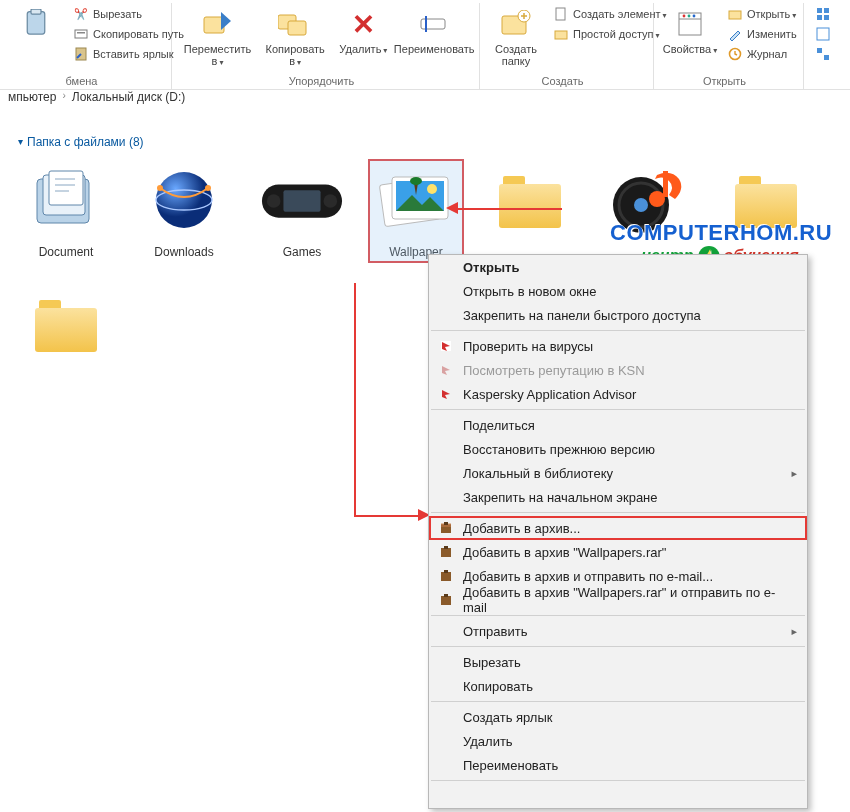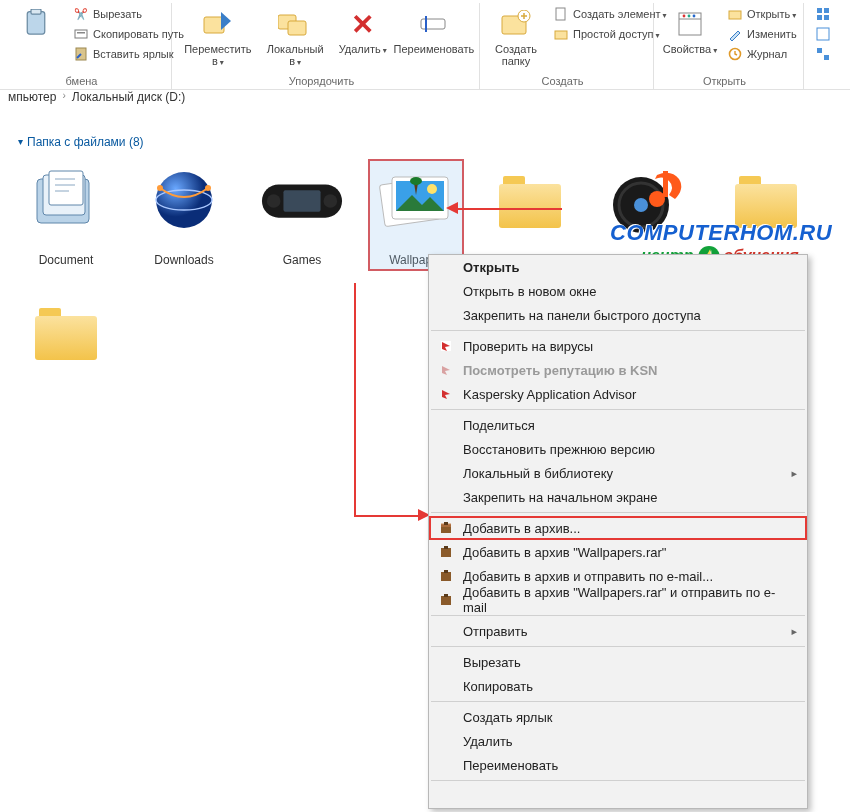--- a/index.html
+++ b/index.html
@@ -18,49 +18,49 @@
   .r-small .ic-s { width: 16px; height: 16px; display: flex; align-items: center; justify-content: center; }
 
   
   .addr { height: 26px; display: flex; align-items: flex-start; padding: 0 8px; font-size: 12px; color: #333; }
   .addr .sep { margin: 0 6px; color: #888; font-size: 10px; }
 
   
   .content { padding: 18px 18px; }
   .section-hdr { color: #0a5aa0; font-size: 12px; margin-bottom: 14px; display: inline-flex; align-items: center; gap: 4px; cursor: pointer; }
   .items { display: flex; flex-wrap: wrap; gap: 28px 22px; }
-  .item { width: 96px; display: flex; flex-direction: column; align-items: center; gap: 12px; cursor: pointer; position: relative; }
+  .item { width: 96px; display: flex; flex-direction: column; align-items: center; gap: 4px; cursor: pointer; position: relative; }
   .item .thumb { width: 84px; height: 78px; display: flex; align-items: center; justify-content: center; position: relative; }
   .item .label { font-size: 12px; text-align: center; }
   .item.sel { outline: 2px solid #e53935; outline-offset: -2px; padding: 4px; margin: -4px; }
   .item.sel .overlay { position: absolute; inset: 0; background: rgba(155, 200, 240, .25); }
 
   
   .ctx { position: absolute; left: 428px; top: 254px; width: 380px; background: #f2f2f2; border: 1px solid #b8b8b8; box-shadow: 3px 3px 6px rgba(0,0,0,.25); font-size: 13px; z-index: 20; }
   .ctx .row { display: flex; align-items: center; height: 24px; padding: 0 10px 0 6px; cursor: pointer; position: relative; }
   .ctx .row .rk-ic { width: 22px; display: flex; justify-content: center; }
   .ctx .row .txt { flex: 1; padding-left: 6px; color: #222; }
-  .ctx .row.dis .txt { color: #9a9a9a; font-weight: bold; }
+  .ctx .row.dis .txt { color: #9a9a9a; }
   .ctx .row .sub { color: #666; font-size: 11px; }
   .ctx .sep-l { height: 1px; background: #d0d0d0; margin: 3px 2px; }
   .ctx .row.hl { outline: 2px solid #e53935; outline-offset: -2px; }
 
   
   .arrow-h { position: absolute; height: 2px; background: #e53935; }
   .arrow-v { position: absolute; width: 2px; background: #e53935; }
   .arrow-head-l { position: absolute; width:0;height:0;border-top:6px solid transparent;border-bottom:6px solid transparent;border-right:12px solid #e53935; }
 
   
   .folder { width: 62px; height: 52px; position: relative; }
   .folder .tab { position:absolute; top:0; left:4px; width:22px; height:10px; background:#f5c954; border-radius:2px 2px 0 0; }
   .folder .body { position:absolute; top:8px; left:0; right:0; bottom:0; background:linear-gradient(#fbe29e,#f3c34a); border-radius:3px; }
 
   
   .wm { position: absolute; left: 610px; top: 220px; width: 220px; text-align: center; z-index: 15; pointer-events: none; }
-  .wm .t1 { font-size: 22px; font-weight: 800; font-style: italic; color: #1560d0; text-shadow: 1px 1px 0 #fff, -1px -1px 0 #fff; letter-spacing: .5px; }
+  .wm .t1 { font-size: 22px; font-weight: 800; color: #1560d0; text-shadow: 1px 1px 0 #fff, -1px -1px 0 #fff; letter-spacing: .5px; }
   .wm .t2 { font-size: 16px; font-weight: 800; font-style: italic; color: #12a23a; text-shadow: 1px 1px 0 #fff; }
   .wm .t2 .o { color: #d1352b; }
   .wm .star { display:inline-block; width:22px; height:22px; background:#12a23a; border-radius:50%; position:relative; vertical-align:middle; margin:0 4px;}
   .wm .star::before { content:"★"; color:#ffe05a; position:absolute; left:3px; top:1px; font-size:15px; }
 
   .chev::after { content:"▾"; font-size:8px; color:#555; margin-left:2px;}
 </style>
 </head>
 <body>
 
@@ -116,21 +116,21 @@
         </div>
         <span class="chev">Переместить в</span>
       </div>
       <div class="r-big">
         <div class="ic">
           <svg width="34" height="30">
               <rect x="0" y="6" width="18" height="14" rx="2" fill="#fbe29e" stroke="#d8a93c"></rect>
               <rect x="10" y="12" width="18" height="14" rx="2" fill="#fbe29e" stroke="#d8a93c"></rect>
             </svg>
         </div>
-        <span class="chev">Локальный в</span>
+        <span class="chev">Копировать в</span>
       </div>
       <div class="r-big">
         <div class="ic" style="color:#d32f2f;font-size:28px;font-weight:700">✕</div>
         <span class="chev">Удалить</span>
       </div>
       <div class="r-big">
         <div class="ic">
           <svg width="30" height="26">
               <rect x="2" y="8" width="24" height="10" rx="2" fill="#fff" stroke="#888"></rect>
               <rect x="6" y="5" width="2" height="16" fill="#2a60c8"></rect>

